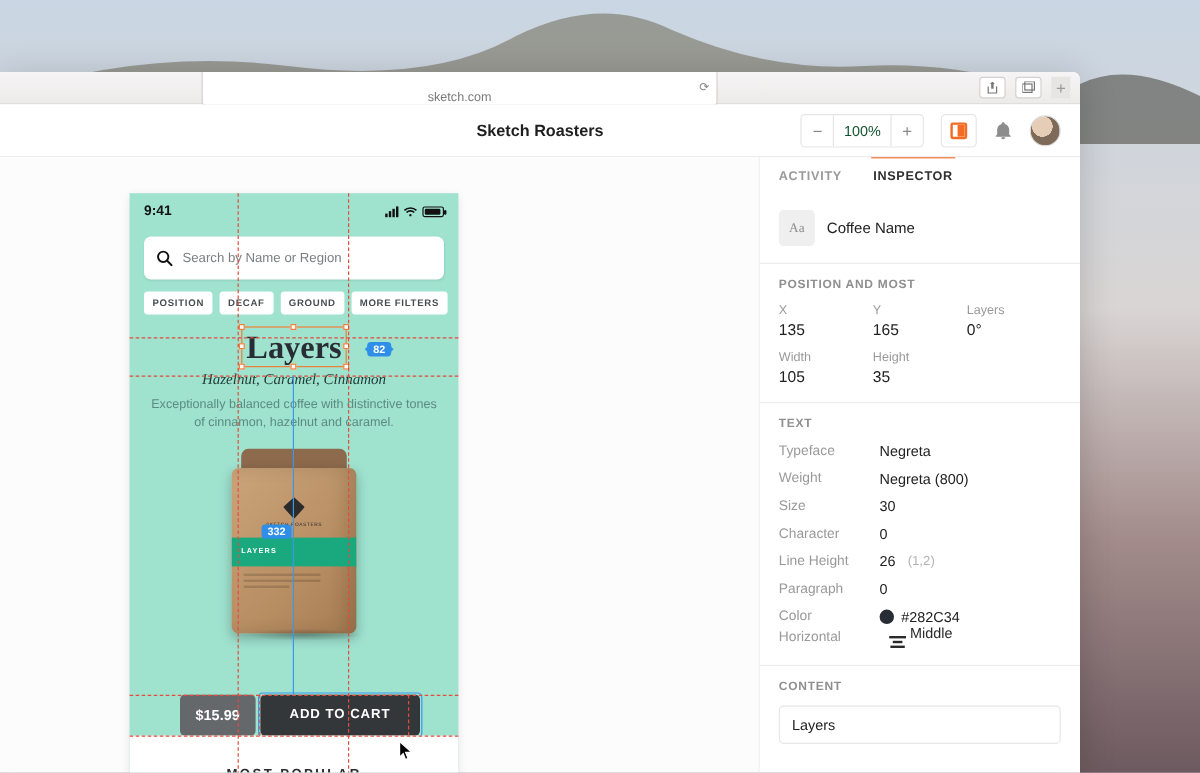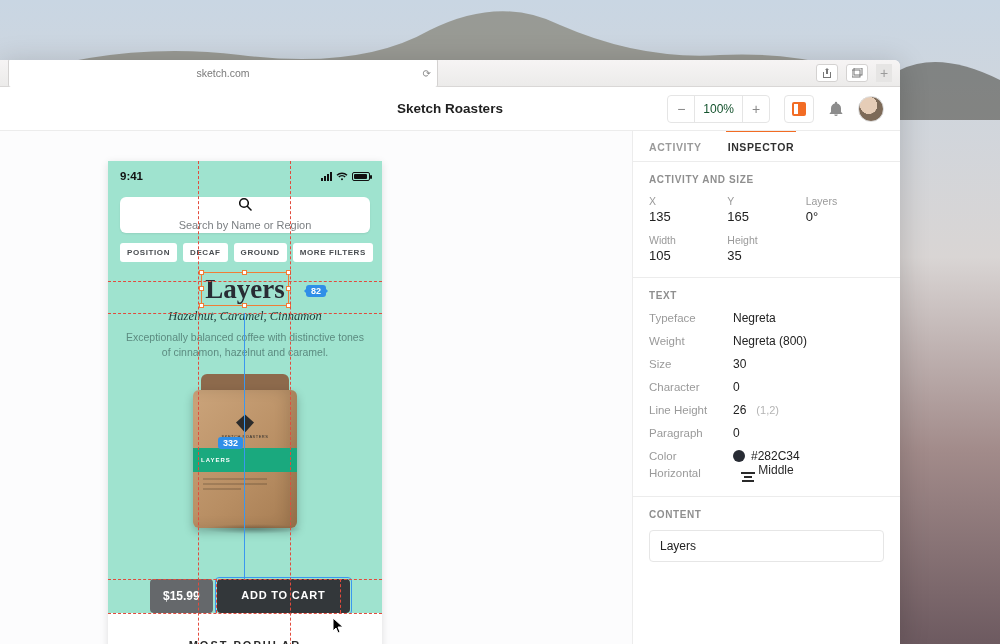--- a/index.html
+++ b/index.html
@@ -25,26 +25,27 @@
   }
   .chrome {
     height: 27px;
     background: linear-gradient(#f6f4f4,#ecebea);
     border-bottom: 1px solid #d9d7d6;
     display:flex; align-items:center;
     padding: 0 8px;
   }
   .url-field {
     flex:0 0 auto;
+    margin-left: 160px;
     width: 430px;
     height: 30px;
     background:#fff;
     border:1px solid #d4d2d1;
     border-radius:3px;
-    display:flex; align-items:center; justify-content:center;
+    display:flex; align-items:flex-end; justify-content:center;
     font-size:10.5px; color:#7a7a7a;
     position:relative;
   }
   .url-reload {
     position:absolute; right:6px; top:50%; transform:translateY(-50%);
     font-size:10px; color:#8a8a8a;
   }
   .chrome-right { margin-left:auto; display:flex; gap:8px; align-items:center; }
   .chrome-btn { width:22px; height:18px; border:1px solid #d4d2d1; border-radius:3px; background:#fff; display:flex; align-items:center; justify-content:center; font-size:10px; color:#777; }
   .chrome-plus { width:16px; height:18px; display:flex; align-items:center; justify-content:center; color:#9a9a9a; font-size:14px; background:#e6e5e4; }
@@ -81,21 +82,21 @@
   .status-bar { height:30px; display:flex; align-items:center; justify-content:space-between; padding:0 12px; font-size:11.5px; font-weight:600; color:#111; }
   .status-icons { display:flex; gap:4px; align-items:center; }
   .sig { display:flex; gap:1px; align-items:flex-end; }
   .sig span{ width:2px; background:#111; display:block; }
   .sig span:nth-child(1){height:3px}.sig span:nth-child(2){height:5px}.sig span:nth-child(3){height:7px}.sig span:nth-child(4){height:9px}
   .wifi { width:12px; height:9px; }
   .batt { width:18px; height:9px; border:1px solid #111; border-radius:2px; position:relative; }
   .batt::after{content:"";position:absolute;right:-3px;top:2px;width:2px;height:4px;background:#111;border-radius:1px;}
   .batt::before{content:"";position:absolute;left:1px;top:1px;bottom:1px;width:13px;background:#111;border-radius:1px;}
 
-  .search-bar { margin:6px 12px 0; height:36px; background:#fff; border-radius:6px; display:flex; align-items:center; padding:0 10px; gap:8px; box-shadow:0 1px 2px rgba(0,0,0,.08);flex-direction:column; }
+  .search-bar { margin:6px 12px 0; height:36px; background:#fff; border-radius:6px; display:flex; align-items:center; padding:0 10px; gap:8px; box-shadow:0 1px 2px rgba(0,0,0,.08); }
   .search-bar .mag { width:14px; height:14px; color:#111; flex-shrink:0; }
   .search-bar span.ph { font-size:11px; color:#7b7f82; }
 
   .chips { display:flex; gap:6px; margin:10px 12px 0; }
   .chip { flex:none; background:#fff; border-radius:3px; padding:5px 7px; font-size:8px; letter-spacing:.6px; color:#4a4e52; font-weight:600; }
 
   .hero { text-align:center; padding:12px 18px 0; }
   .hero-title { font-family: Georgia, 'Times New Roman', serif; font-weight:800; font-size:27px; color:#282C34; display:inline-block; position:relative; }
   .title-select { position:absolute; left:-4px; top:-2px; right:-4px; bottom:-1px; border:1px solid #f07e37; pointer-events:none; }
   .title-handle { position:absolute; width:5px; height:5px; background:#fff; border:1px solid #f07e37; }
@@ -334,23 +335,27 @@
       </div>
 
     </div>
 
     <div class="inspector">
       <div class="tabs">
         <div class="tab">ACTIVITY</div>
         <div class="tab active">INSPECTOR</div>
       </div>
 
+      <div class="sel-row">
+        <div class="sel-thumb">Aa</div>
+        <div class="sel-name">Coffee Name</div>
+      </div>
 
       <div class="sec">
-        <div class="sec-title">ACTIVITY AND SIZE</div>
+        <div class="sec-title">POSITION AND MOST</div>
         <div class="grid3">
           <div>
               <div class="lbl">X</div>
               <div class="val">135</div>
             </div>
           <div>
               <div class="lbl">Y</div>
               <div class="val">165</div>
             </div>
           <div>

